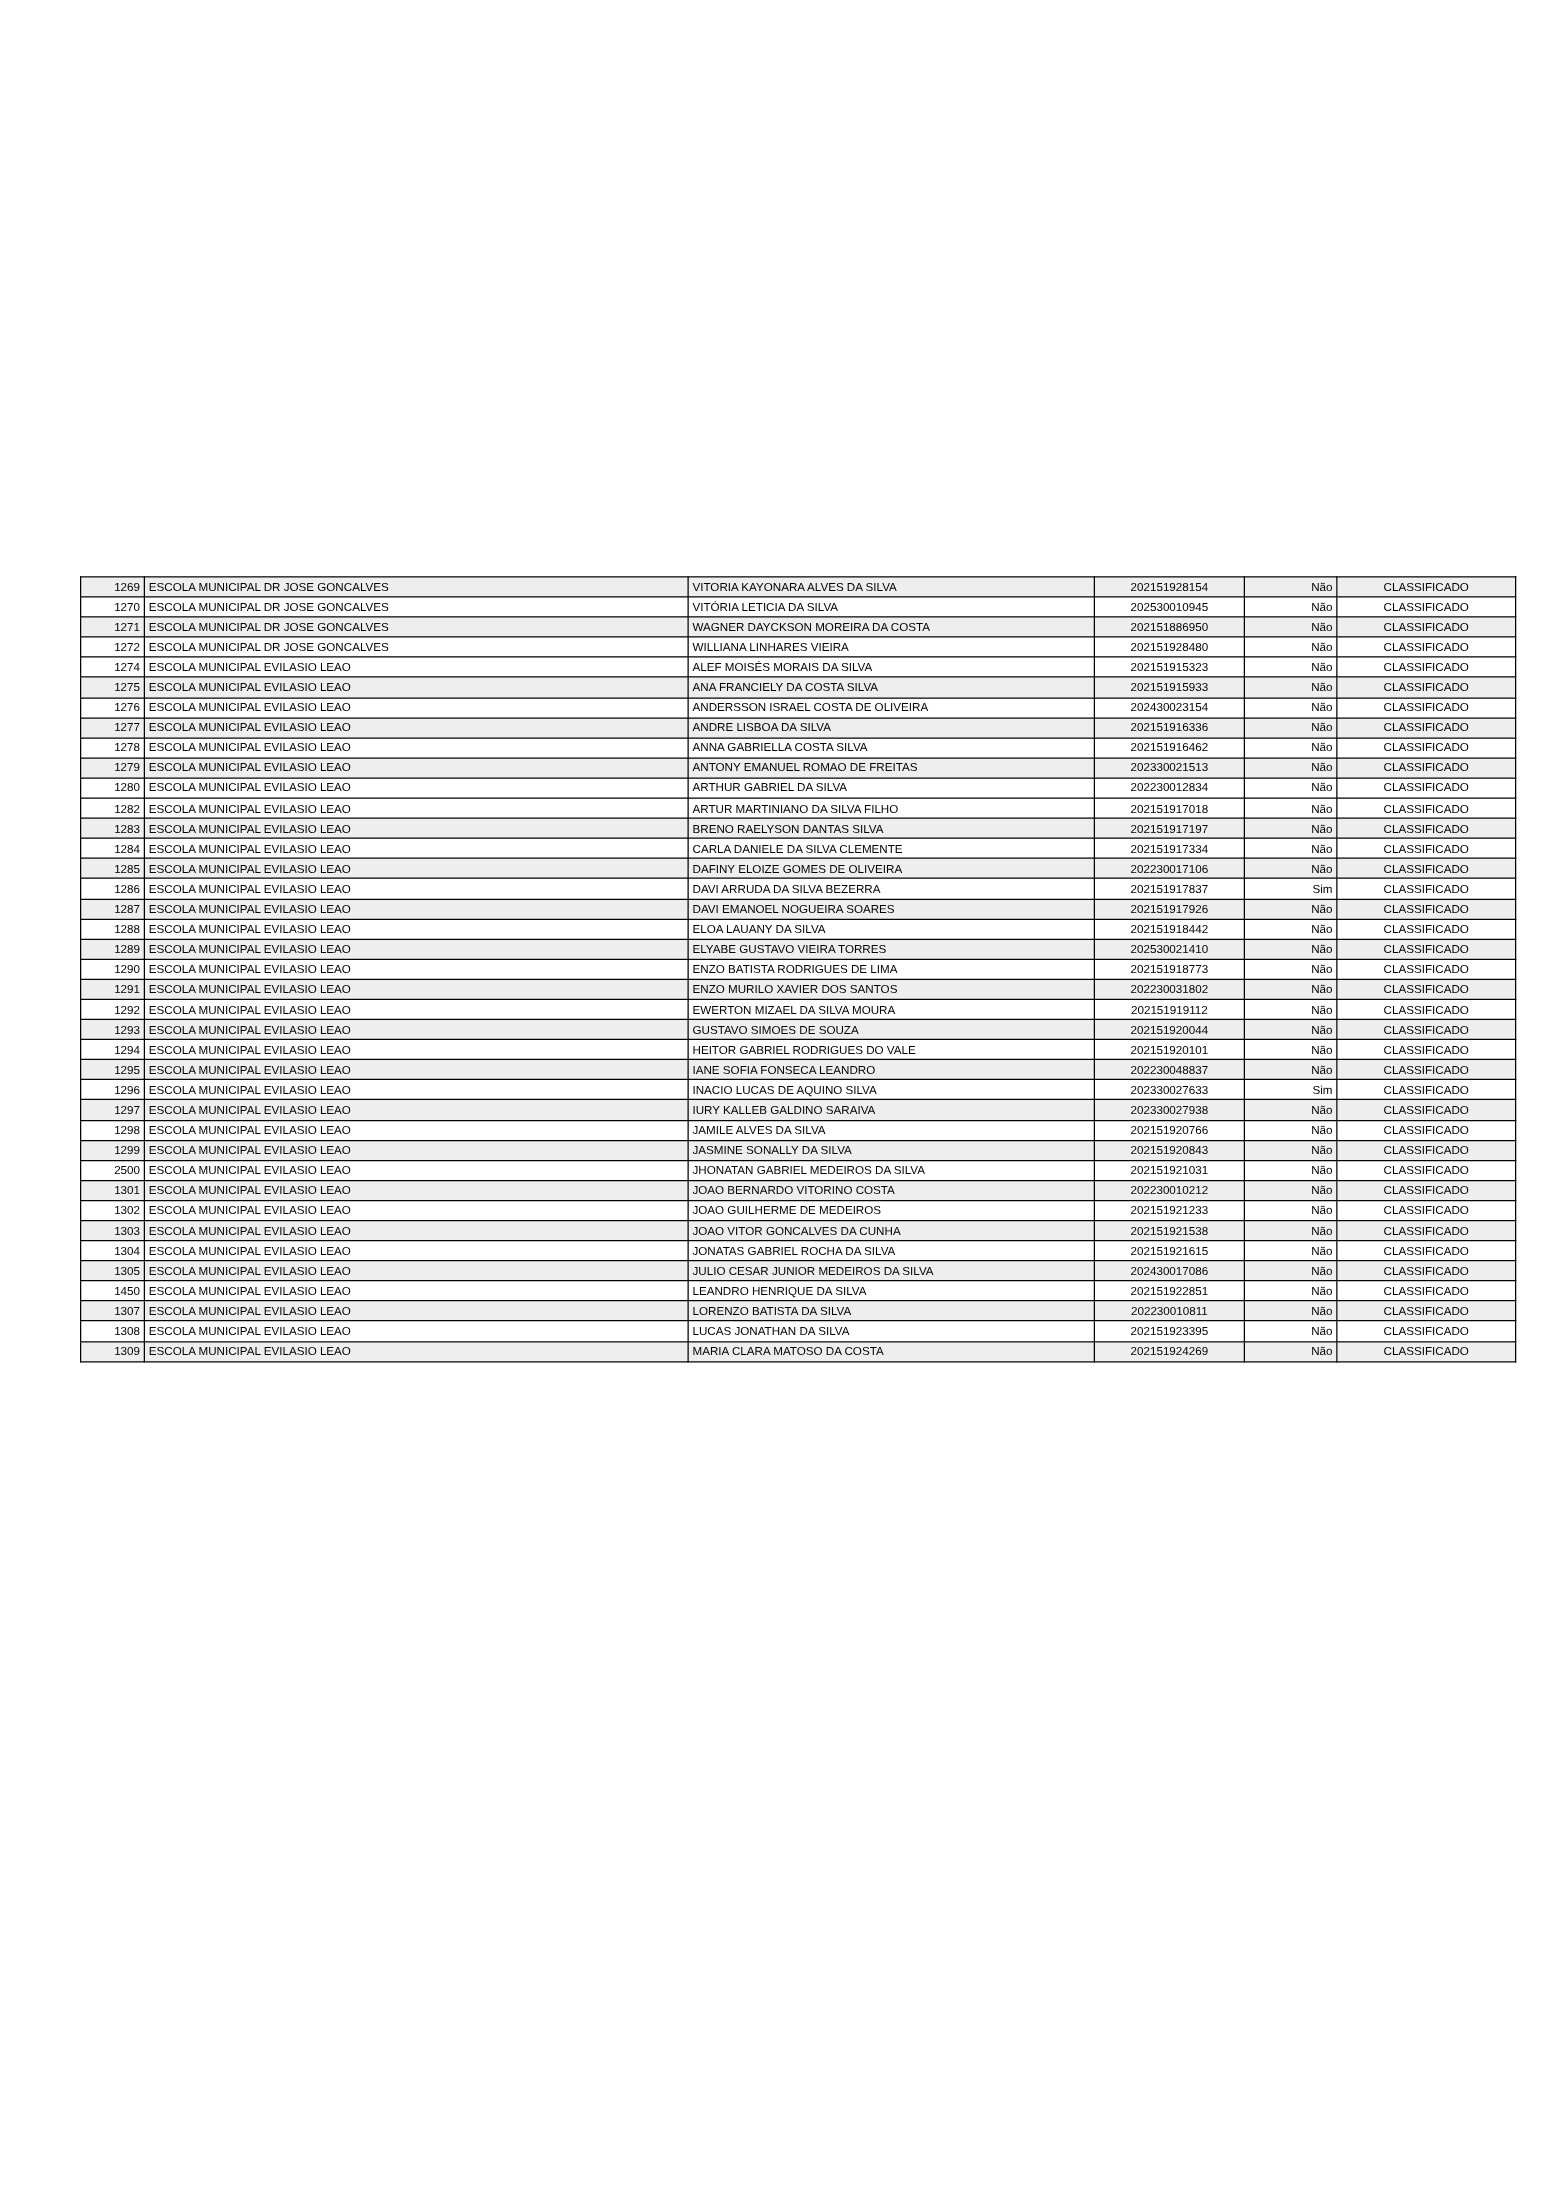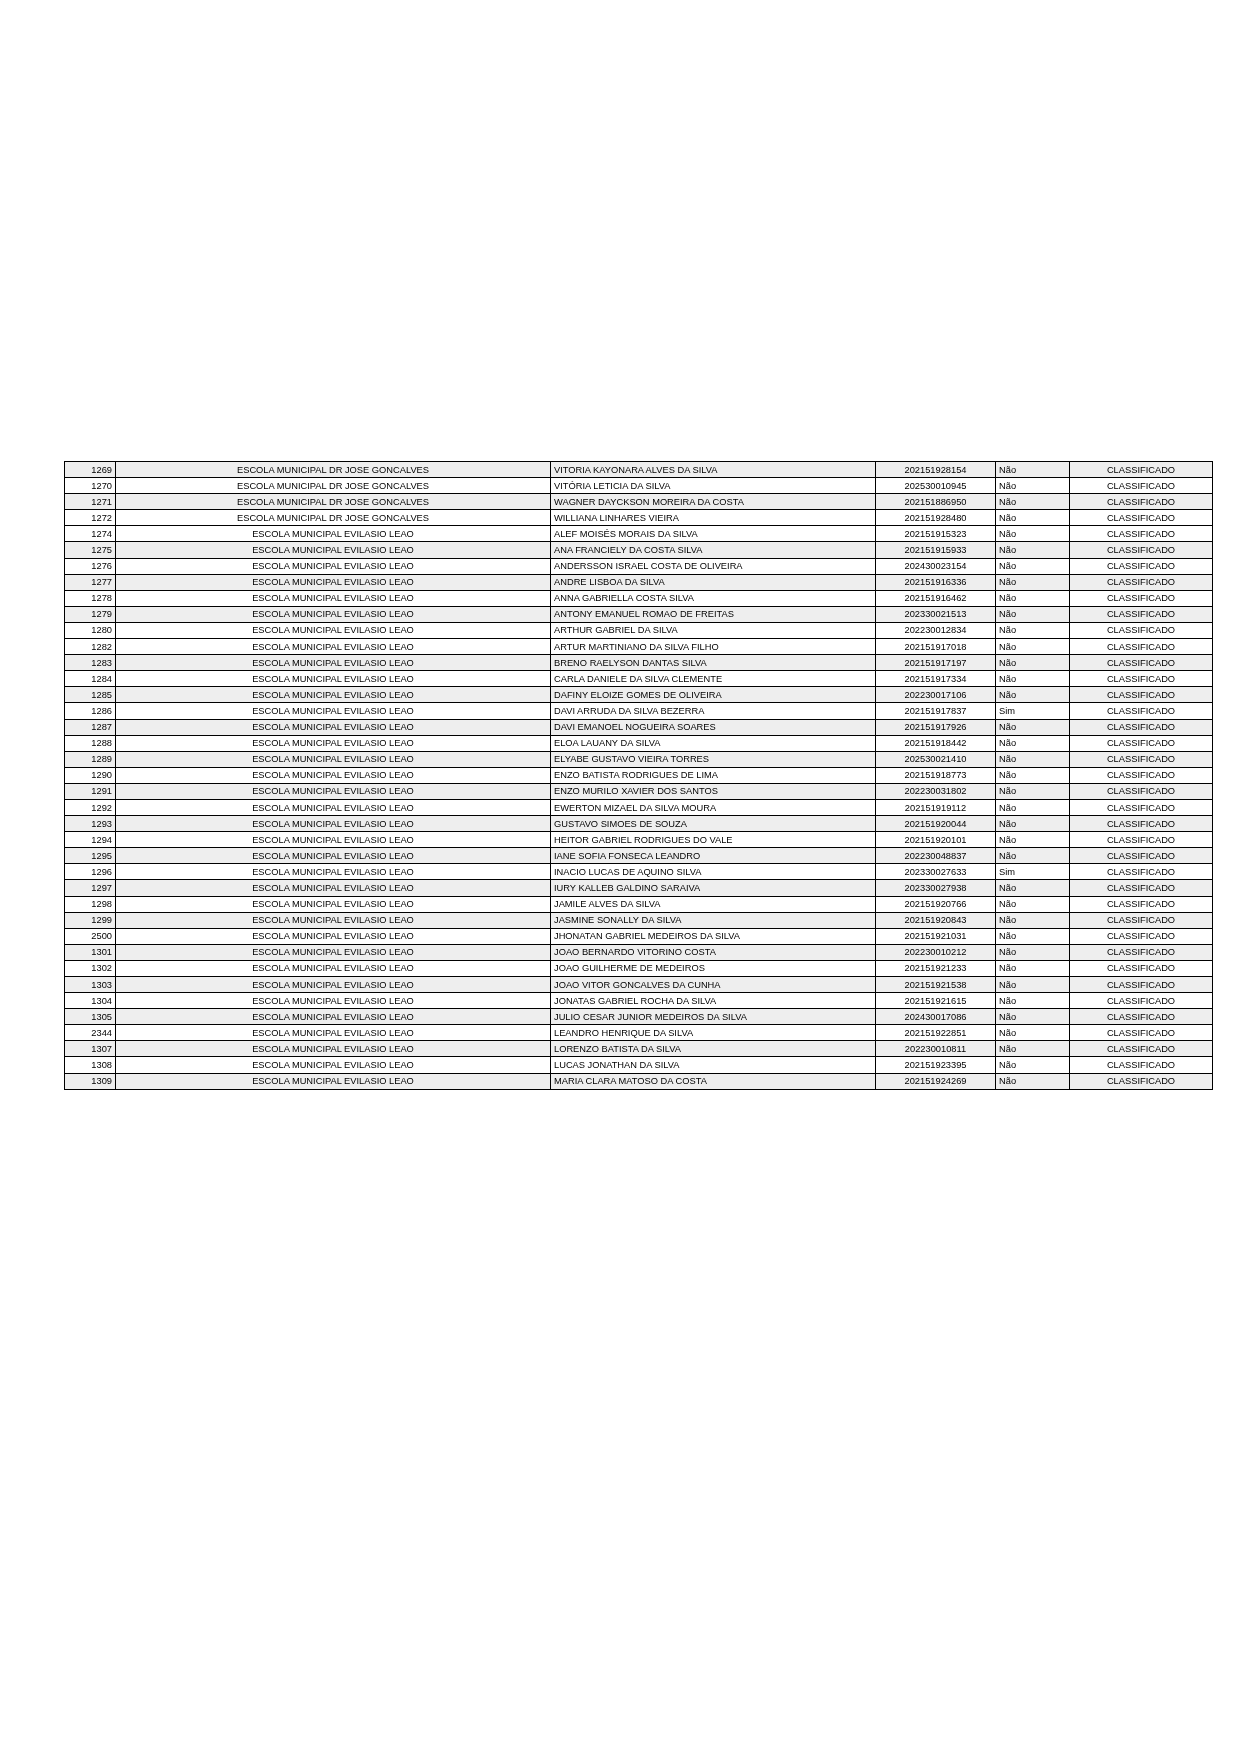--- a/index.html
+++ b/index.html
@@ -42,35 +42,35 @@
     white-space: nowrap;
     vertical-align: middle;
   }
   td.c-seq {
     width: 44px;
     text-align: right;
     padding-right: 4px;
   }
   td.c-school {
     width: 428px;
-    text-align: center;
+    text-align: left;
     margin-top: 12px;
   }
   td.c-name {
     width: 318px;
     text-align: left;
     margin-left: 45px;
   }
   td.c-id {
     width: 113px;
     text-align: center;
   }
   td.c-flag {
     width: 67px;
-    text-align: left;
+    text-align: right;
     margin-top: 20px;
   }
   td.c-status {
     width: 136px;
     text-align: center;
   }
   tr.shade td {
     background: #eeeeee;
   }
   tr.plain td {
@@ -358,21 +358,21 @@
           </tr>
           <tr class="shade">
             <td class="c-seq">1305</td>
             <td class="c-school">ESCOLA MUNICIPAL EVILASIO LEAO</td>
             <td class="c-name">JULIO CESAR JUNIOR MEDEIROS DA SILVA</td>
             <td class="c-id">202430017086</td>
             <td class="c-flag">Não</td>
             <td class="c-status">CLASSIFICADO</td>
           </tr>
           <tr class="plain">
-            <td class="c-seq">2344</td>
+            <td class="c-seq">1450</td>
             <td class="c-school">ESCOLA MUNICIPAL EVILASIO LEAO</td>
             <td class="c-name">LEANDRO HENRIQUE DA SILVA</td>
             <td class="c-id">202151922851</td>
             <td class="c-flag">Não</td>
             <td class="c-status">CLASSIFICADO</td>
           </tr>
           <tr class="shade">
             <td class="c-seq">1307</td>
             <td class="c-school">ESCOLA MUNICIPAL EVILASIO LEAO</td>
             <td class="c-name">LORENZO BATISTA DA SILVA</td>

